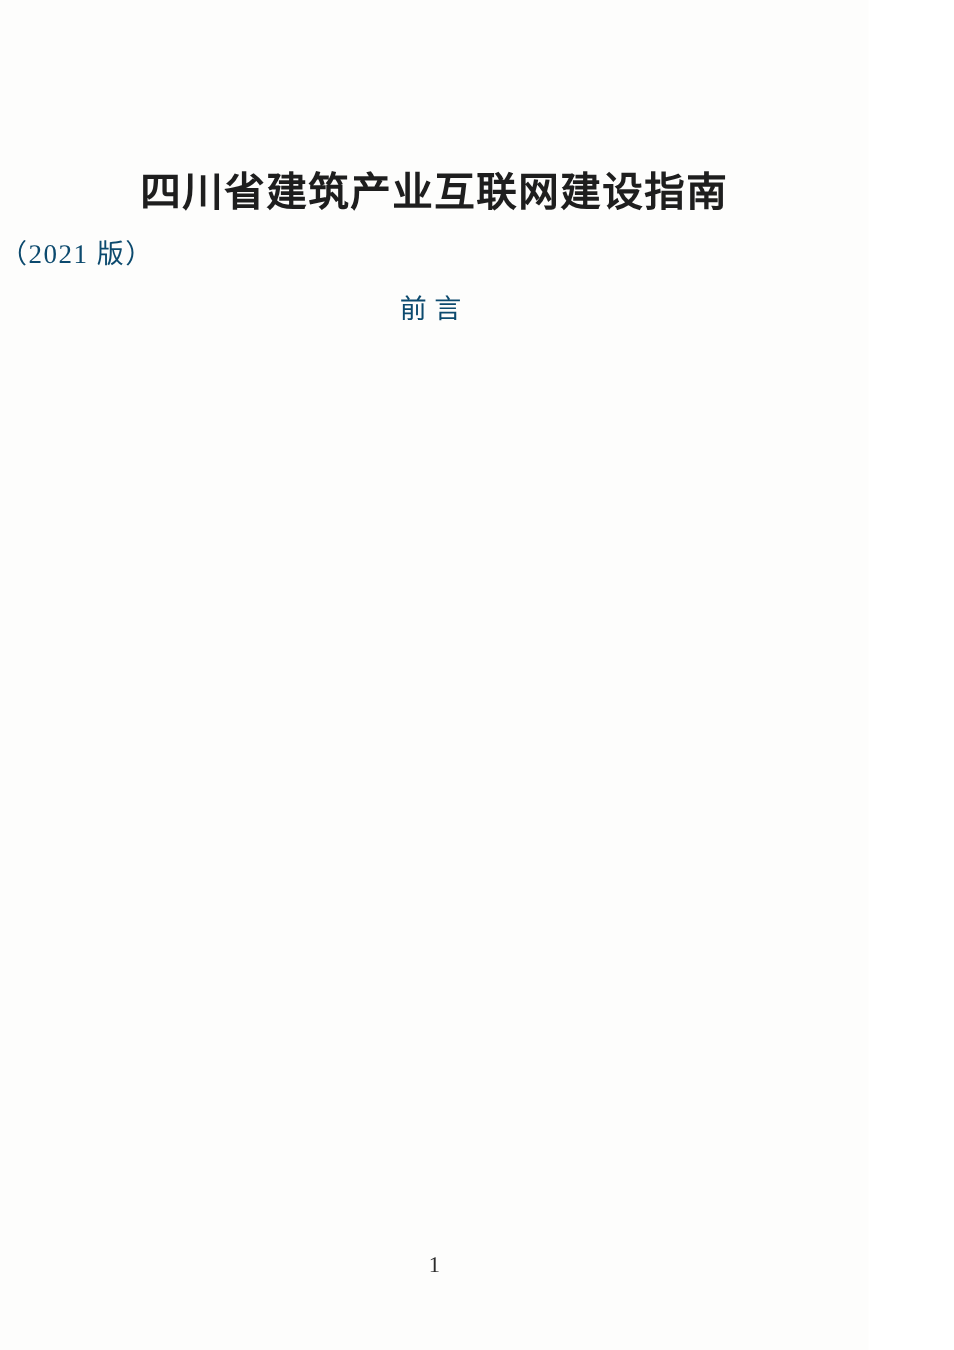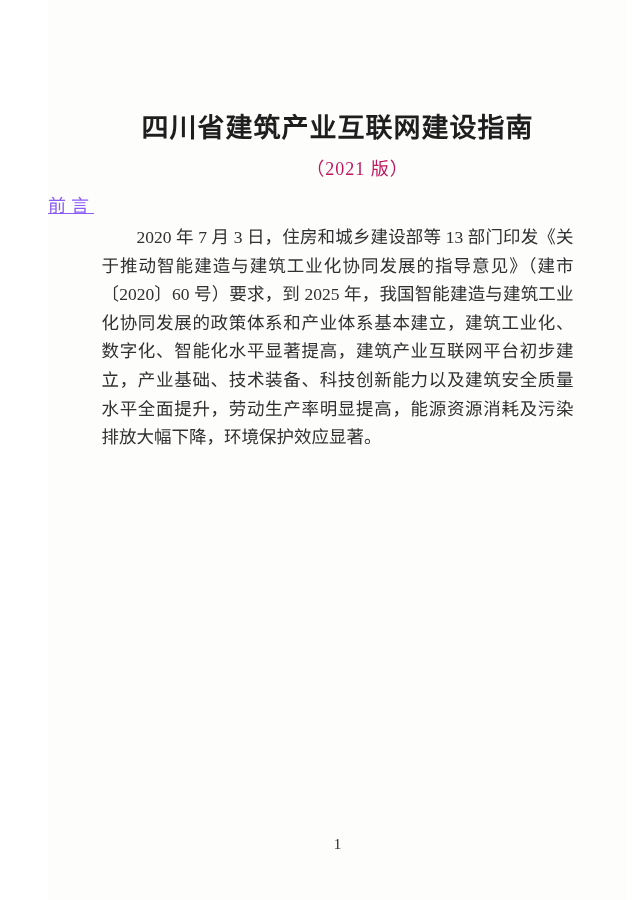--- a/index.html
+++ b/index.html
@@ -13,46 +13,43 @@
     font-family: "Liberation Serif", "DejaVu Serif", serif;
     color: #2b2b2b;
     overflow: hidden;
   }
   .page {
     position: relative;
     width: 579px;
     height: 900px;
     background: #fdfdfc;
     box-sizing: border-box;
-    margin-left: 48px;
   }
   .doc-title {
     margin: 0;
     padding-top: 106px;
     text-align: center;
     font-size: 27px;
     font-weight: 700;
     letter-spacing: 1px;
     color: #1e1e1e;
   }
   .doc-subtitle {
     margin-top: 9px;
-    text-align: center;
+    text-align: left;
     font-size: 18px;
     letter-spacing: 1px;
-    color: #be185d;
-    padding-left: 40px;
+    color: #0c4a6e;
   }
   .section-heading {
     margin-top: 11px;
-    text-align: left;
+    text-align: center;
     font-size: 18px;
     letter-spacing: 5px;
-    color: #8b5cf6;
-    text-decoration: underline;
+    color: #0c4a6e;
   }
   .body-block {
     width: 472px;
     margin: 6px auto 0 auto;
   }
   .body-para {
     margin: 0;
     font-size: 17.5px;
     line-height: 28.6px;
     text-align: justify;
@@ -75,17 +72,16 @@
 <body>
 
 <div class="page">
   <h1 class="doc-title">四川省建筑产业互联网建设指南</h1>
 
   <div class="doc-subtitle">（2021 版）</div>
 
   <div class="section-heading">前言</div>
 
   <div class="body-block">
-    <p class="body-para">2020 年 7 月 3 日，住房和城乡建设部等 13 部门印发《关于推动智能建造与建筑工业化协同发展的指导意见》（建市〔2020〕60 号）要求，到 2025 年，我国智能建造与建筑工业化协同发展的政策体系和产业体系基本建立，建筑工业化、数字化、智能化水平显著提高，建筑产业互联网平台初步建立，产业基础、技术装备、科技创新能力以及建筑安全质量水平全面提升，劳动生产率明显提高，能源资源消耗及污染排放大幅下降，环境保护效应显著。</p>
   </div>
 
   <div class="page-number">1</div>
 </div>
 
 </body></html>

